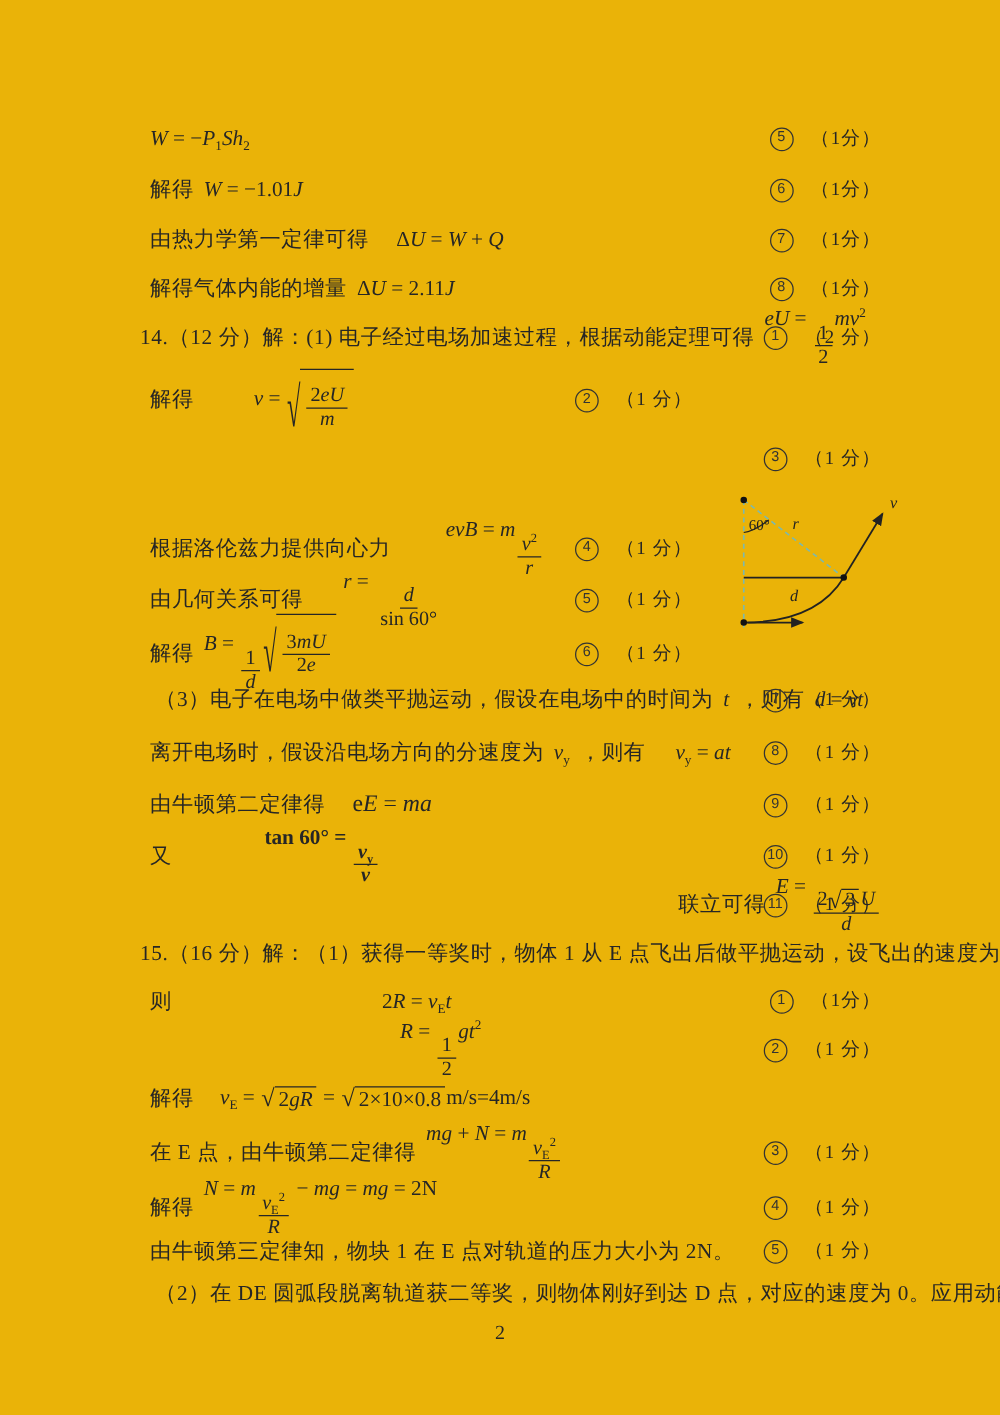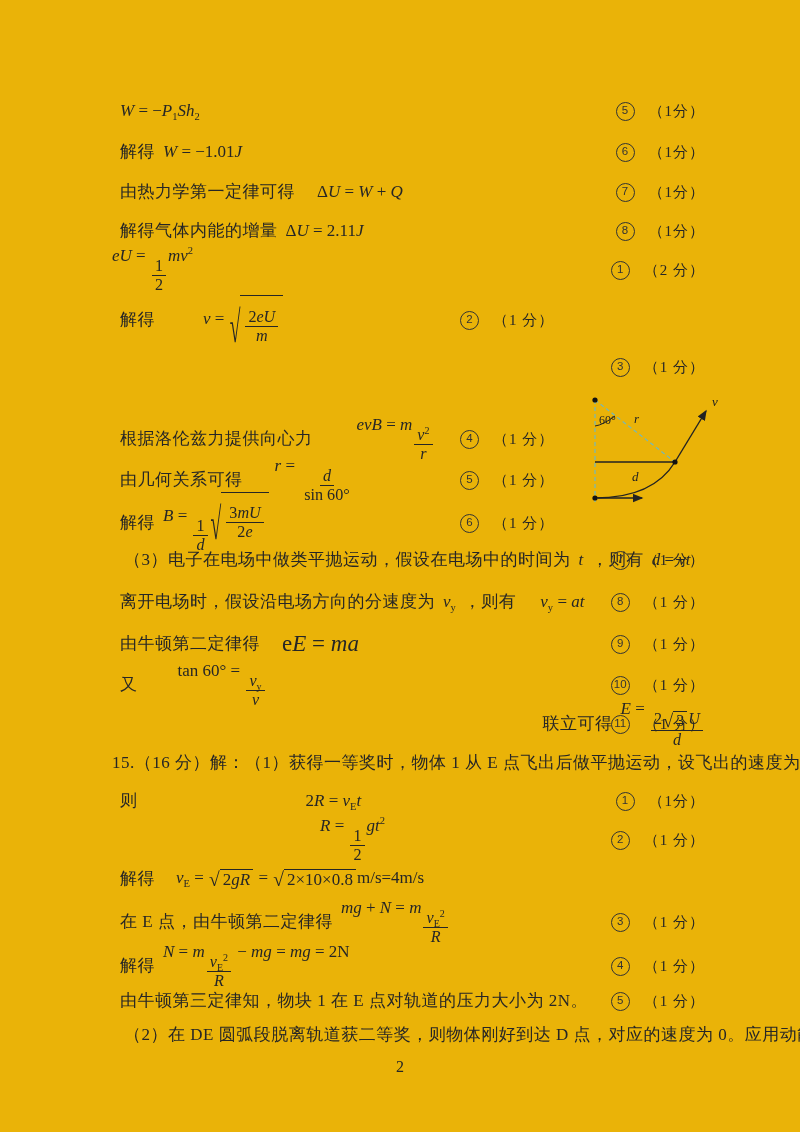--- a/index.html
+++ b/index.html
@@ -77,20 +77,21 @@
   <div class="line" style="top:216px;height:30px;">
     <span class="cn">解得气体内能的增量</span>
     <span class="fx">Δ<i>U</i> = 2.11<i>J</i></span>
     <span class="marks right">
       <span class="circ">8</span>
       <span class="score cn">（1分）</span>
     </span>
   </div>
 
   <div class="line" style="top:248px;height:44px;left:112px;width:593px;">
+    <span class="cn">14.（12 分）解：(1) 电子经过电场加速过程，根据动能定理可得</span>
     <span class="fx"><i>eU</i> = <span class="frac">
           <span class="num">1</span>
           <span class="den">2</span>
         </span><i>mv</i><sup>2</sup></span>
     <span class="marks right">
       <span class="circ">1</span>
       <span class="score cn">（2 分）</span>
     </span>
   </div>
 
@@ -176,30 +177,30 @@
     <span class="cn">，则有</span>
     <span class="fx" style="margin-left:16px;"><i>v</i><sub>y</sub> = <i>at</i></span>
     <span class="marks right">
       <span class="circ">8</span>
       <span class="score cn">（1 分）</span>
     </span>
   </div>
 
   <div class="line" style="top:628px;height:32px;">
     <span class="cn">由牛顿第二定律得</span>
-    <span class="fx" style="margin-left:14px;font-size:23px;">e<i>E</i> = <i>ma</i></span>
+    <span class="fx" style="margin-left:14px;font-size:19px;">e<i>E</i> = <i>ma</i></span>
     <span class="marks right">
       <span class="circ">9</span>
       <span class="score cn">（1 分）</span>
     </span>
   </div>
 
   <div class="line" style="top:662px;height:46px;">
     <span class="cn">又</span>
-    <span class="fx" style="margin-left:32px;">tan 60° = <span class="frac">
+    <span class="fx" style="margin-left:66px;font-weight:bold;">tan 60° = <span class="frac">
           <span class="num"><i>v</i><sub>y</sub></span>
           <span class="den"><i>v</i></span>
         </span></span>
     <span class="marks right">
       <span class="circ">10</span>
       <span class="score cn">（1 分）</span>
     </span>
   </div>
 
   <div class="line" style="top:700px;height:48px;justify-content:flex-end;">

